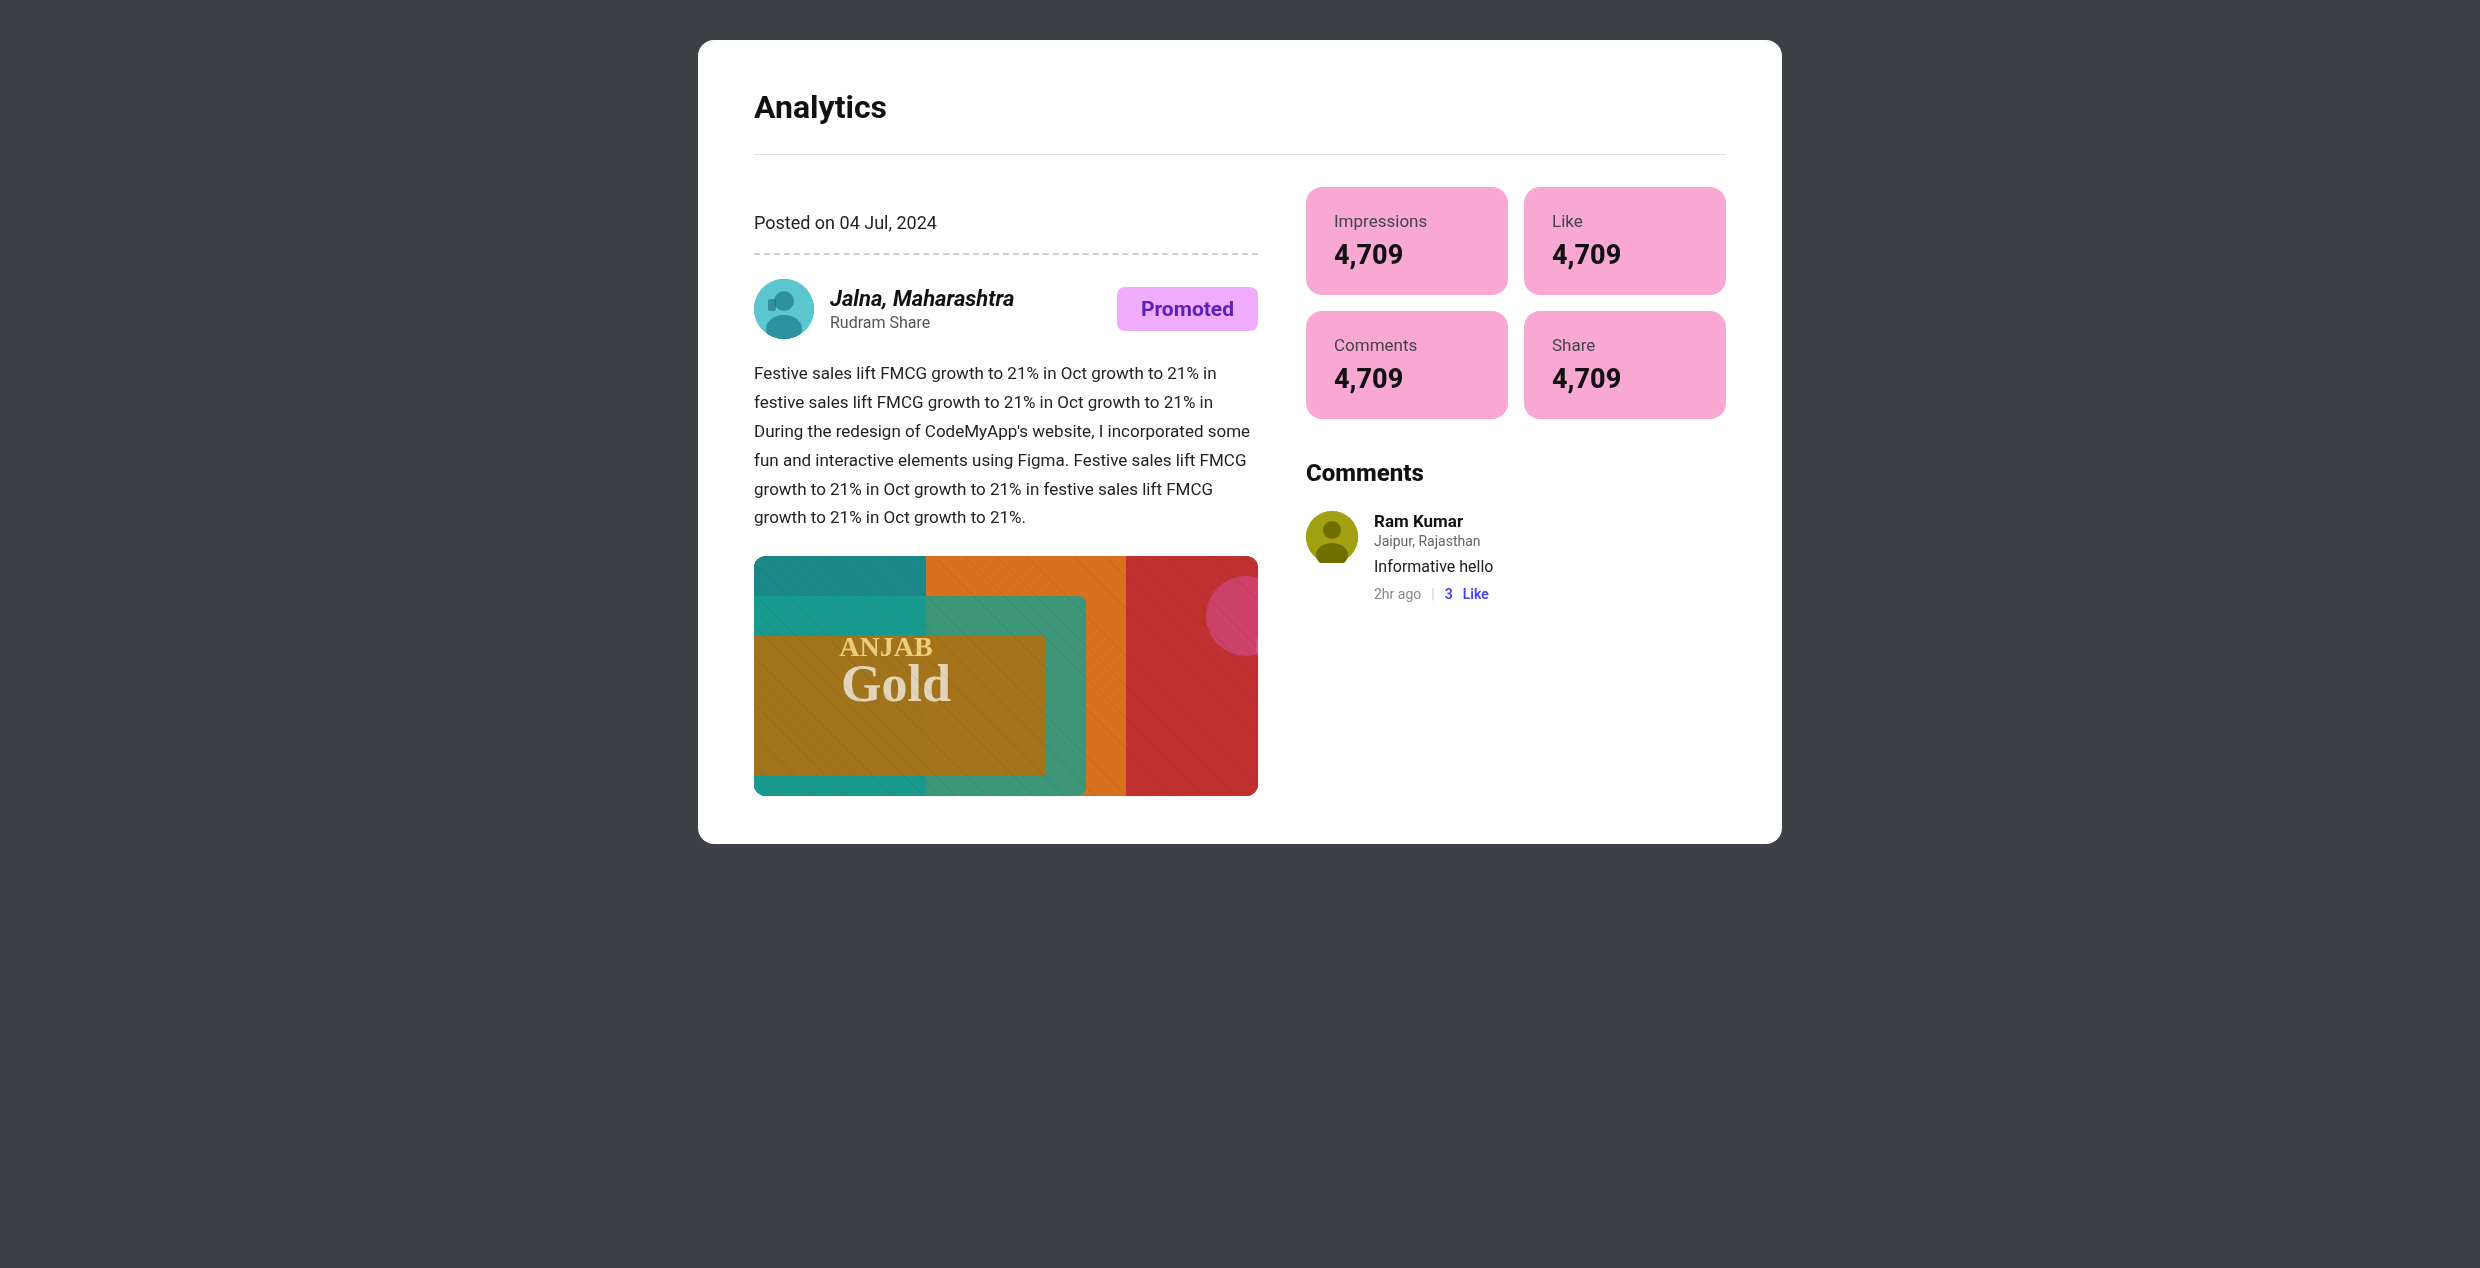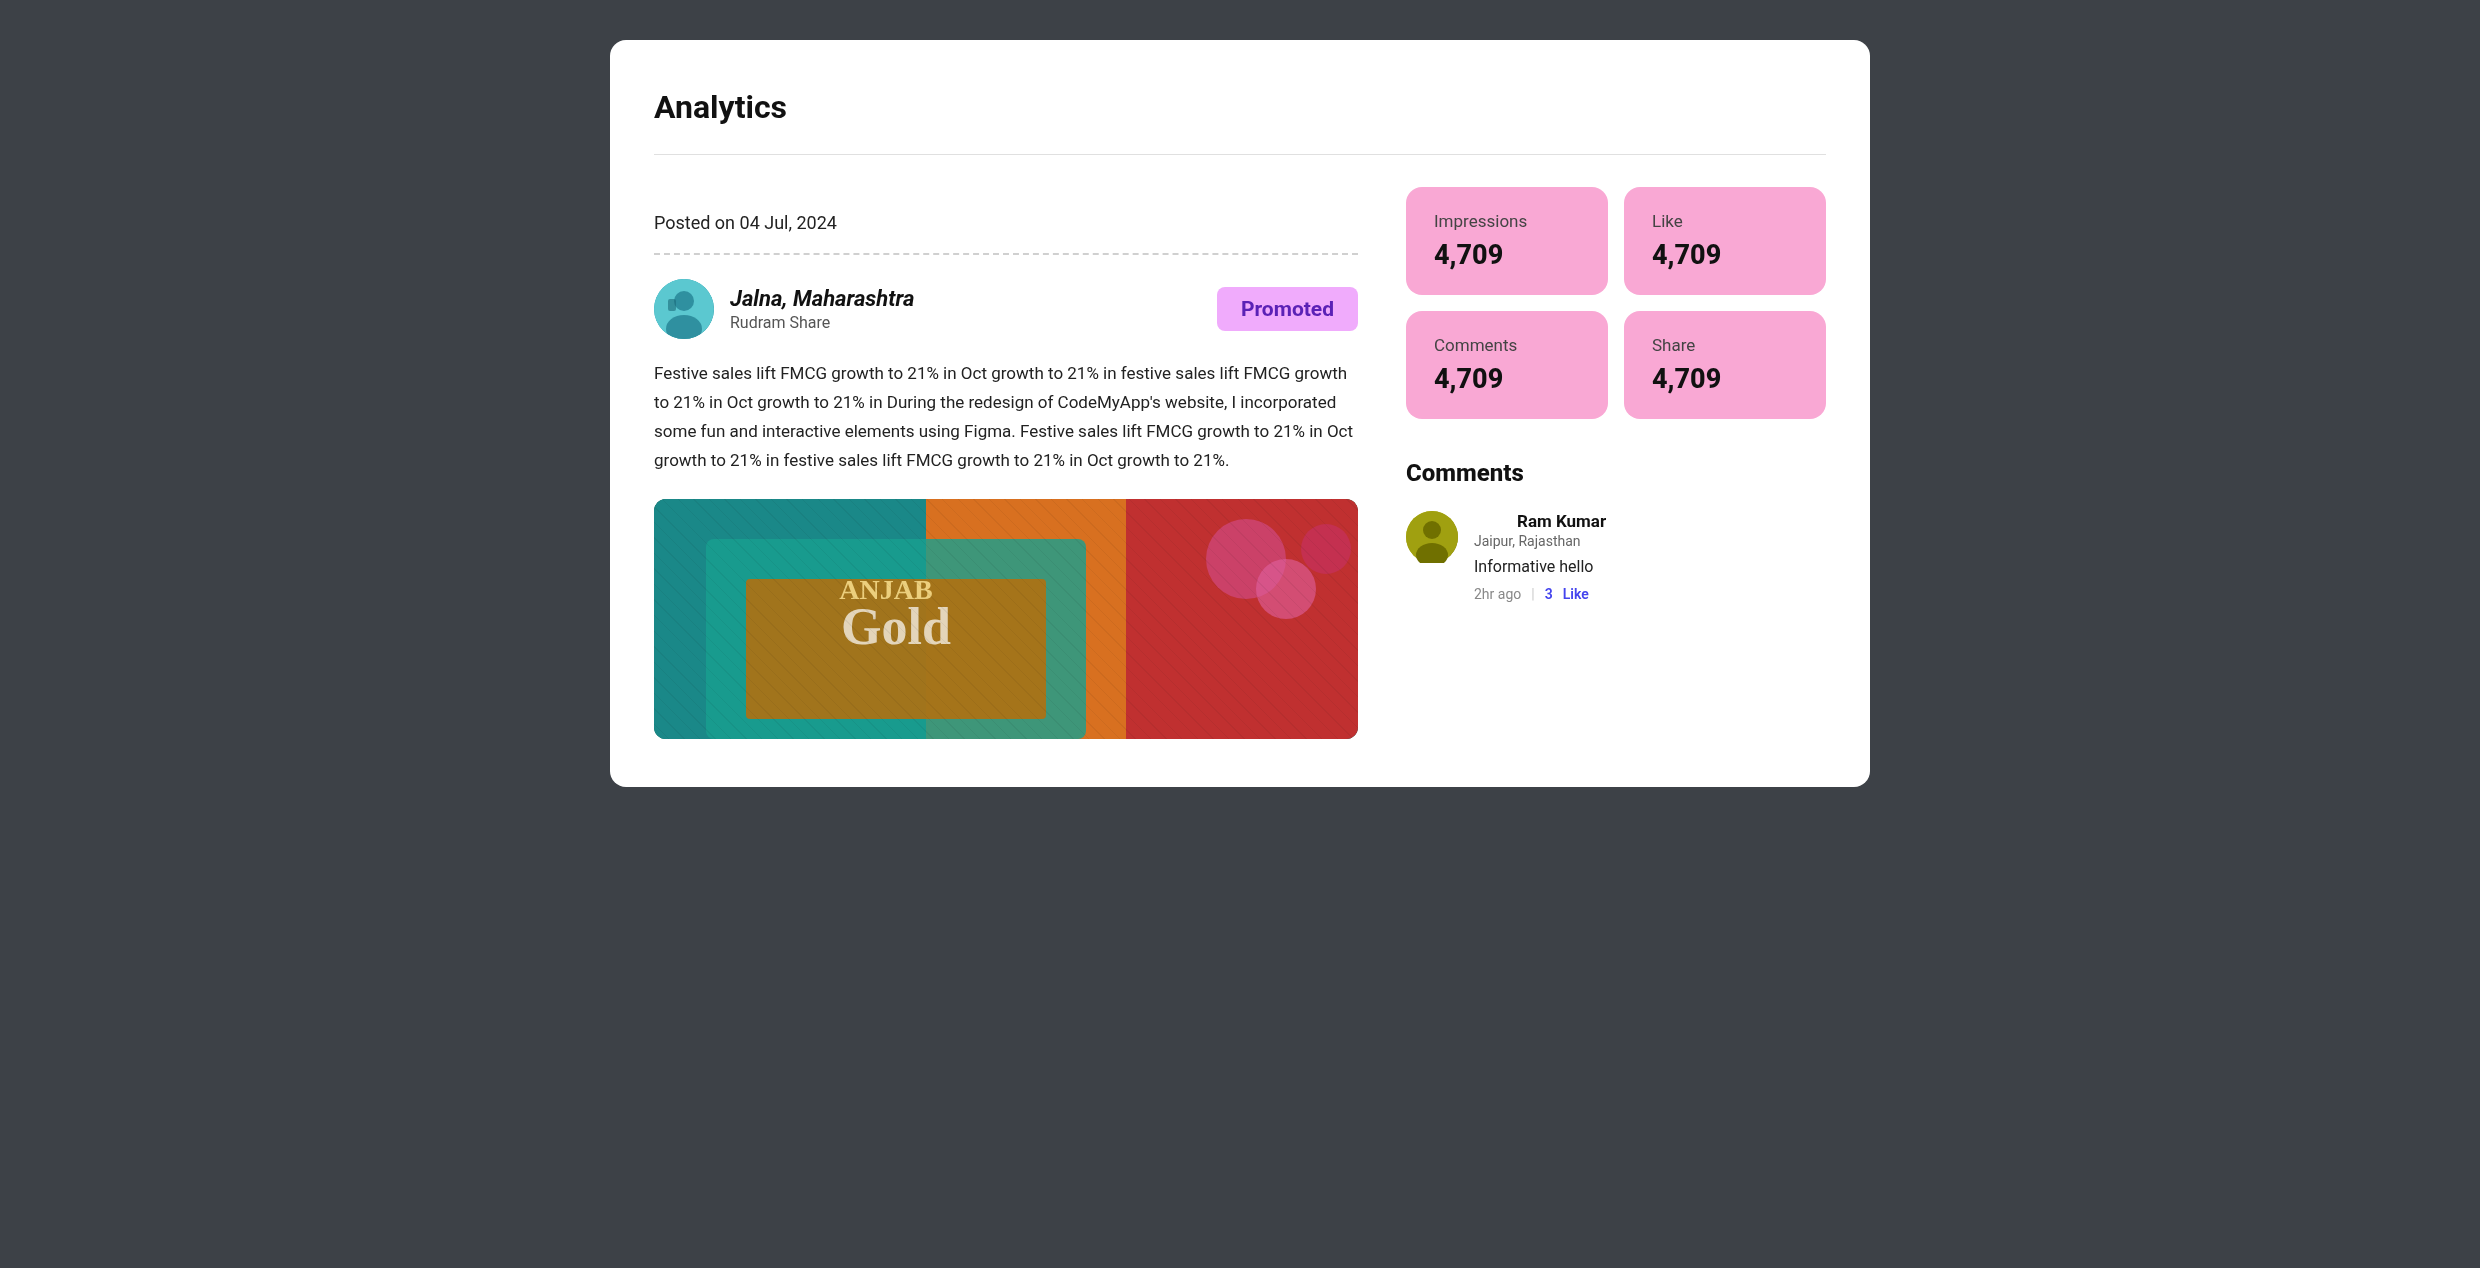--- a/index.html
+++ b/index.html
@@ -14,23 +14,23 @@
       min-height: 100vh;
       display: flex;
       justify-content: center;
       align-items: flex-start;
       padding: 40px 0;
     }
 
     .main-container {
       background: #ffffff;
       border-radius: 16px;
-      width: 1260px;
+      width: 1084px;
       min-height: 700px;
-      padding: 48px 44px;
+      padding: 48px 56px;
       overflow: hidden;
     }
 
     .page-title {
       font-size: 32px;
       font-weight: 700;
       color: #111111;
       margin-bottom: 28px;
     }
 
@@ -222,21 +222,20 @@
     }
 
     .comment-content {
       flex: 1;
     }
 
     .comment-author-name {
       font-size: 17px;
       font-weight: 700;
       color: #111111;
-      margin-left: 43px;
     }
 
     .comment-author-location {
       font-size: 14px;
       color: #666666;
       margin-top: 2px;
     }
 
     .comment-text {
       font-size: 16px;

